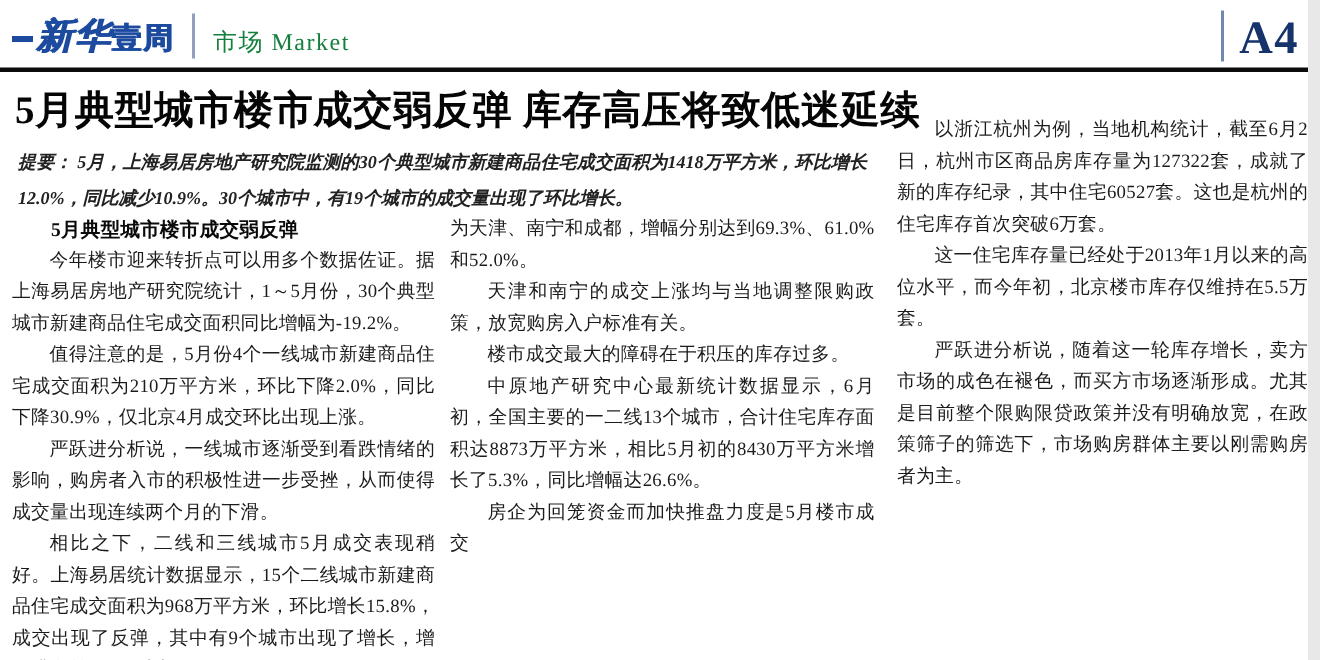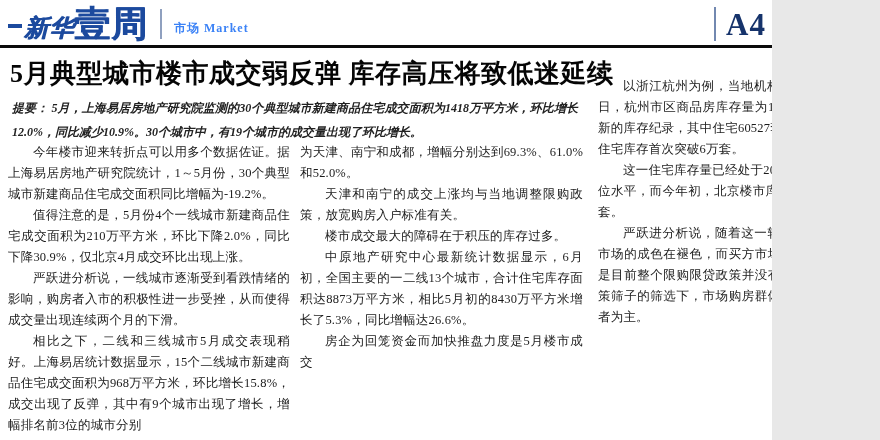--- a/index.html
+++ b/index.html
@@ -1,21 +1,21 @@
 <!DOCTYPE html>
 <html><head>
 <meta charset="utf-8">
 <style>
   * { margin: 0; padding: 0; box-sizing: border-box; }
   html, body { background: #e8e8e8; }
   body { font-family: "Liberation Serif", "DejaVu Serif", serif; }
 
   .page {
     position: relative;
-    width: 772px;
+    width: 872px;
     height: 440px;
     background: #ffffff;
     overflow: hidden;
     color: #1a1a1a;
   }
 
   
   .masthead {
     position: absolute;
     top: 4px; left: 8px; right: 6px; height: 40px;
@@ -37,35 +37,35 @@
     transform: translateY(2px);
   }
   .logo-xinhua {
     font-size: 24px;
     font-weight: bold;
     font-style: italic;
     letter-spacing: 1px;
     text-shadow: 1px 0 0 #1c4a9e;
   }
   .logo-yizhou {
-    font-size: 36px;
+    font-size: 20px;
     font-weight: bold;
     letter-spacing: 1px;
     text-shadow: 1px 0 0 #1c4a9e;
   }
   .vdiv {
     width: 2px; height: 30px;
     background: #8fa0bf;
     margin: 0 12px;
   }
   .vdiv-right { height: 34px; background: #7288b0; margin: 0 10px 0 0; }
   .section-label {
-    font-size: 12px;
-    font-weight: bold;
-    color: #3b82f6;
+    font-size: 16px;
+    font-weight: normal;
+    color: #15803d;
     letter-spacing: 1px;
     padding-top: 8px;
   }
   .spacer { flex: 1; }
   .page-number {
     font-size: 31px;
     font-weight: bold;
     color: #16336b;
     letter-spacing: 1px;
     line-height: 1;
@@ -138,20 +138,21 @@
     <div class="page-number">A4</div>
   </header>
 
   <div class="masthead-rule"></div>
 
   <h1 class="headline">5月典型城市楼市成交弱反弹 库存高压将致低迷延续</h1>
 
   <p class="summary">提要： 5月，上海易居房地产研究院监测的30个典型城市新建商品住宅成交面积为1418万平方米，环比增长12.0%，同比减少10.9%。30个城市中，有19个城市的成交量出现了环比增长。</p>
 
   <div class="col col1">
+      <div class="subhead indent">5月典型城市楼市成交弱反弹</div>
       <div class="para indent">今年楼市迎来转折点可以用多个数据佐证。据上海易居房地产研究院统计，1～5月份，30个典型城市新建商品住宅成交面积同比增幅为-19.2%。</div>
       <div class="para indent">值得注意的是，5月份4个一线城市新建商品住宅成交面积为210万平方米，环比下降2.0%，同比下降30.9%，仅北京4月成交环比出现上涨。</div>
       <div class="para indent">严跃进分析说，一线城市逐渐受到看跌情绪的影响，购房者入市的积极性进一步受挫，从而使得成交量出现连续两个月的下滑。</div>
       <div class="para indent">相比之下，二线和三线城市5月成交表现稍好。上海易居统计数据显示，15个二线城市新建商品住宅成交面积为968万平方米，环比增长15.8%，成交出现了反弹，其中有9个城市出现了增长，增幅排名前3位的城市分别</div>
     </div>
   <div class="col col2">
       <div class="para">为天津、南宁和成都，增幅分别达到69.3%、61.0%和52.0%。</div>
       <div class="para indent">天津和南宁的成交上涨均与当地调整限购政策，放宽购房入户标准有关。</div>
       <div class="para indent">楼市成交最大的障碍在于积压的库存过多。</div>
       <div class="para indent">中原地产研究中心最新统计数据显示，6月初，全国主要的一二线13个城市，合计住宅库存面积达8873万平方米，相比5月初的8430万平方米增长了5.3%，同比增幅达26.6%。</div>

